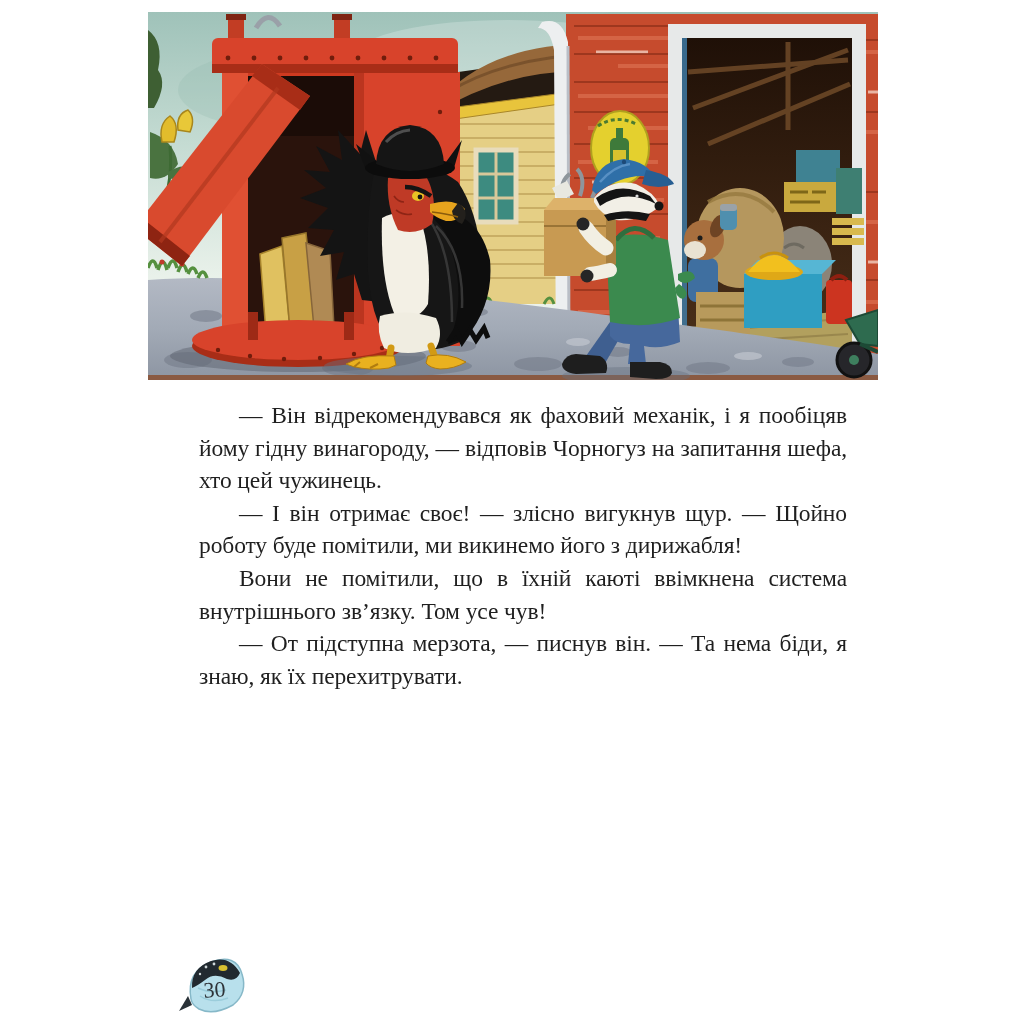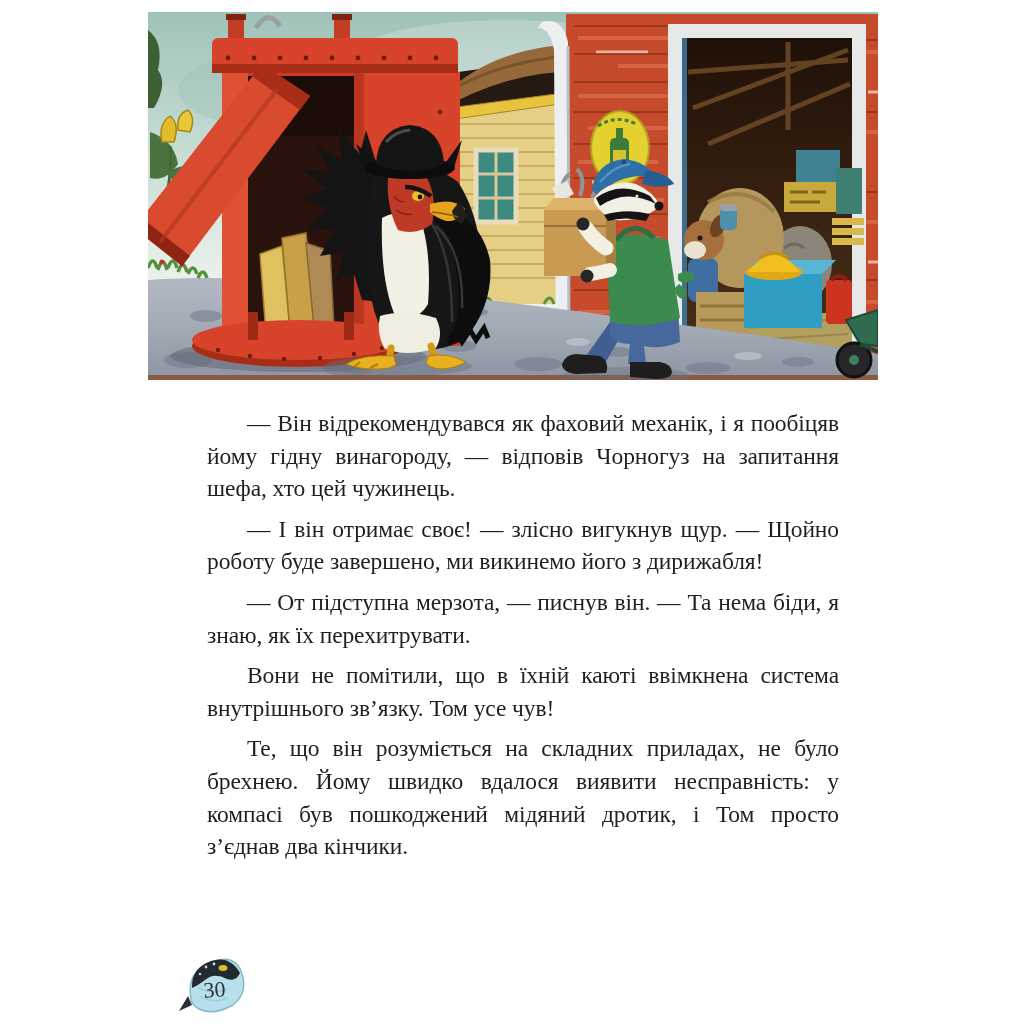--- a/index.html
+++ b/index.html
@@ -9,21 +9,21 @@
   }
   .illustration {
     position:absolute; left:148px; top:12px; width:730px; height:368px;
   }
   .illustration svg { display:block; width:730px; height:368px; }
   .text-block {
     position:absolute; left:199px; top:399px; width:648px;
     color:#1f1f1f; font-size:23.5px; line-height:32.6px;
     text-align:justify; letter-spacing:-0.1px;
   }
-  .text-block p { margin:8px; text-indent:40px; }
+  .text-block p { margin:0; text-indent:40px; }
   .page-badge {
     position:absolute; left:176px; top:952px; width:80px; height:68px;
   }
   .page-badge svg { display:block; width:80px; height:68px; }
 </style>
 </head>
 <body>
 
 <div class="page">
 
@@ -351,24 +351,23 @@
         <polygon points="698,308 730,298 730,334 712,332" fill="#2e6b4f" stroke="#1d4a36" stroke-width="2"></polygon>
         <circle cx="706" cy="348" r="17" fill="#26262a" stroke="#111111" stroke-width="3"></circle>
         <circle cx="706" cy="348" r="5" fill="#3e7f5e"></circle>
         <path d="M712,332 L730,340" stroke="#1d4a36" stroke-width="4"></path>
       </g>
     </svg>
   </div>
 
   <div class="text-block">
     <p>— Він відрекомендувався як фаховий механік, і я пообіцяв йому гідну винагороду, — відповів Чорногуз на запитання шефа, хто цей чужинець.</p>
-    <p>— І він отримає своє! — злісно вигукнув щур. — Щойно роботу буде завершено, ми викинемо його з дирижабля!</p>
+    <p>— І він отримає своє! — злісно вигукнув щур. — Щойно роботу буде помітили, ми викинемо його з дирижабля!</p>
+    <p>Вони не помітили, що в їхній каюті ввімкнена система внутрішнього зв’язку. Том усе чув!</p>
     <p>— От підступна мерзота, — писнув він. — Та нема біди, я знаю, як їх перехитрувати.</p>
-    <p>Вони не помітили, що в їхній каюті ввімкнена система внутрішнього зв’язку. Том усе чув!</p>
-    <p>Те, що він розуміється на складних приладах, не було брехнею. Йому швидко вдалося виявити несправність: у компасі був пошкоджений мідяний дротик, і Том просто з’єднав два кінчики.</p>
   </div>
 
   <div class="page-badge">
     <svg viewBox="0 0 80 68">
       <path d="M15,47 Q10,20 35,10 Q60,1 66,22 Q72,41 57,53 Q37,64 23,57 Q16,53 15,47 Z" fill="#b8e0ec" stroke="#86b8c8" stroke-width="1.5"></path>
       <path d="M16,36 Q15,16 35,9 Q54,3 64,21 Q60,30 51,27 Q38,20 29,28 Q21,34 16,36 Z" fill="#222a30"></path>
       <path d="M12,44 L3,59 L16,53 Z" fill="#2a3238"></path>
       <ellipse cx="47" cy="16" rx="4.5" ry="3" fill="#d8c030"></ellipse>
       <circle cx="30" cy="15" r="1.4" fill="#cfd8da"></circle>
       <circle cx="38" cy="12" r="1.4" fill="#cfd8da"></circle>

